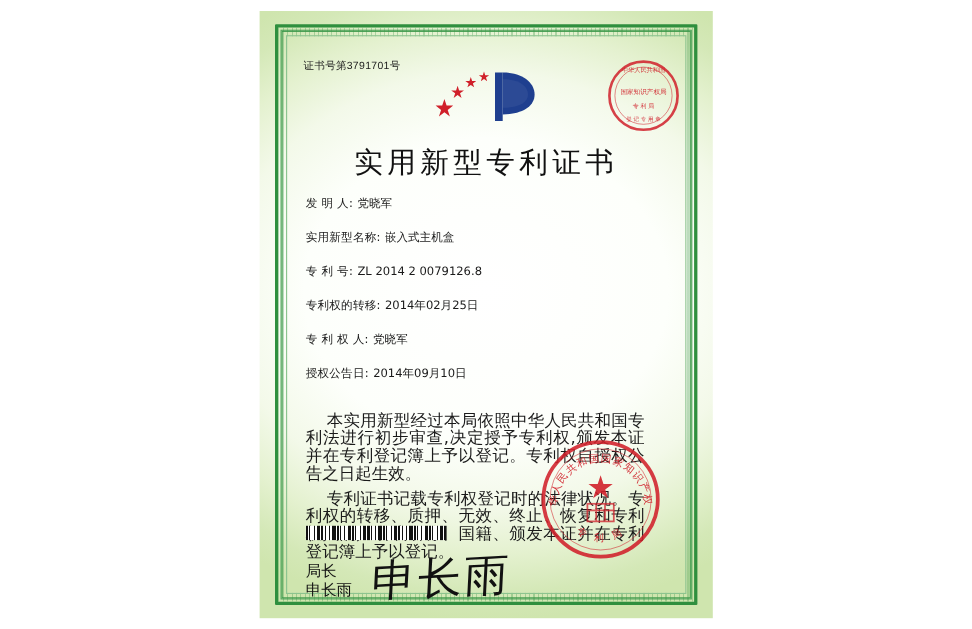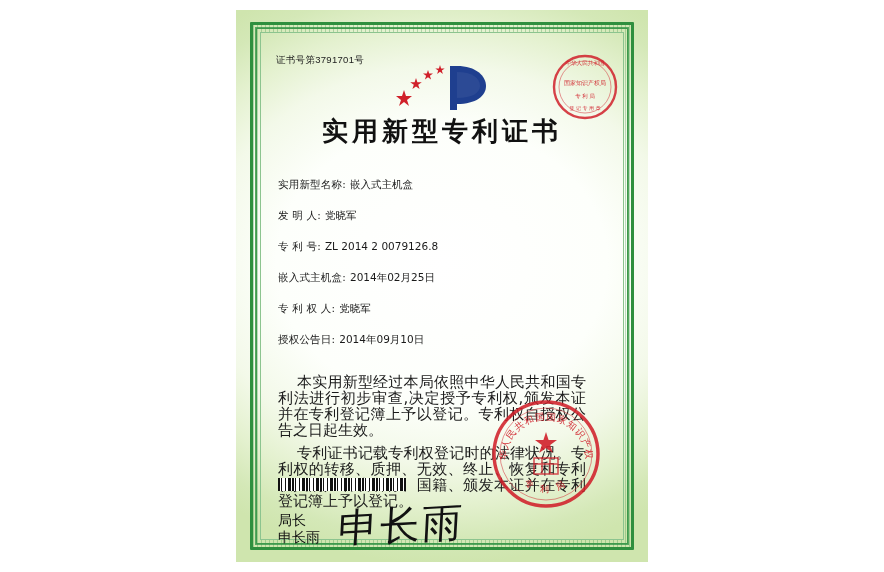--- a/index.html
+++ b/index.html
@@ -105,25 +105,25 @@
     top: 14px;
     transform: translateX(-50%);
     width: 96px;
     height: 52px;
   }
 
   .title {
     position: absolute;
     left: 0;
     right: 0;
-    top: 68px;
+    top: 84px;
     text-align: center;
     font-size: 26px;
     letter-spacing: 4px;
-    font-weight: bold;
+    font-weight: normal;
     color: #111111;
     font-family: "DejaVu Sans", sans-serif;
   }
 
   
   .seal-top {
     position: absolute;
     right: -12px;
     top: 6px;
     width: 70px;
@@ -260,30 +260,30 @@
             <text x="35" y="46" text-anchor="middle" font-size="5.4">专 利 局</text>
             <text x="35" y="58" text-anchor="middle" font-size="5">登 记 专 用 章</text>
           </g>
         </svg>
       </div>
 
       <div class="title">实用新型专利证书</div>
 
       <div class="fields">
         <div class="field">
+          <span class="lbl">发 明 人:</span><span class="val">党晓军</span>
+        </div>
+        <div class="field">
           <span class="lbl">实用新型名称:</span><span class="val">嵌入式主机盒</span>
         </div>
         <div class="field">
-          <span class="lbl">发 明 人:</span><span class="val">党晓军</span>
-        </div>
-        <div class="field">
           <span class="lbl">专 利 号:</span><span class="val">ZL 2014 2 0079126.8</span>
         </div>
         <div class="field">
-          <span class="lbl">嵌入式主机盒:</span><span class="val">2014年02月25日</span>
+          <span class="lbl">专利权的转移:</span><span class="val">2014年02月25日</span>
         </div>
         <div class="field">
           <span class="lbl">专 利 权 人:</span><span class="val">党晓军</span>
         </div>
         <div class="field">
           <span class="lbl">授权公告日:</span><span class="val">2014年09月10日</span>
         </div>
       </div>
 
       <div class="paras">

